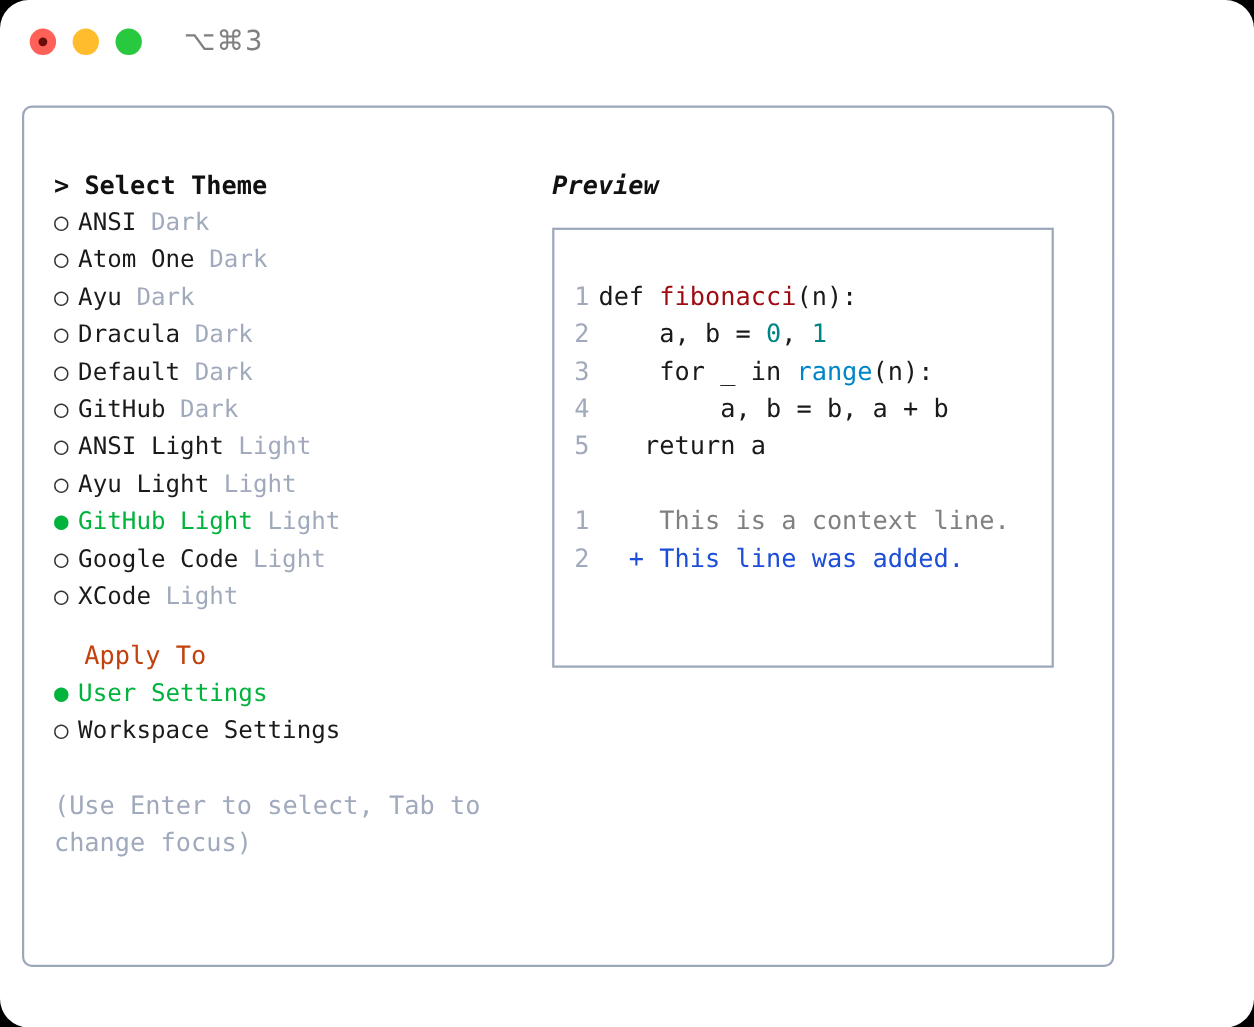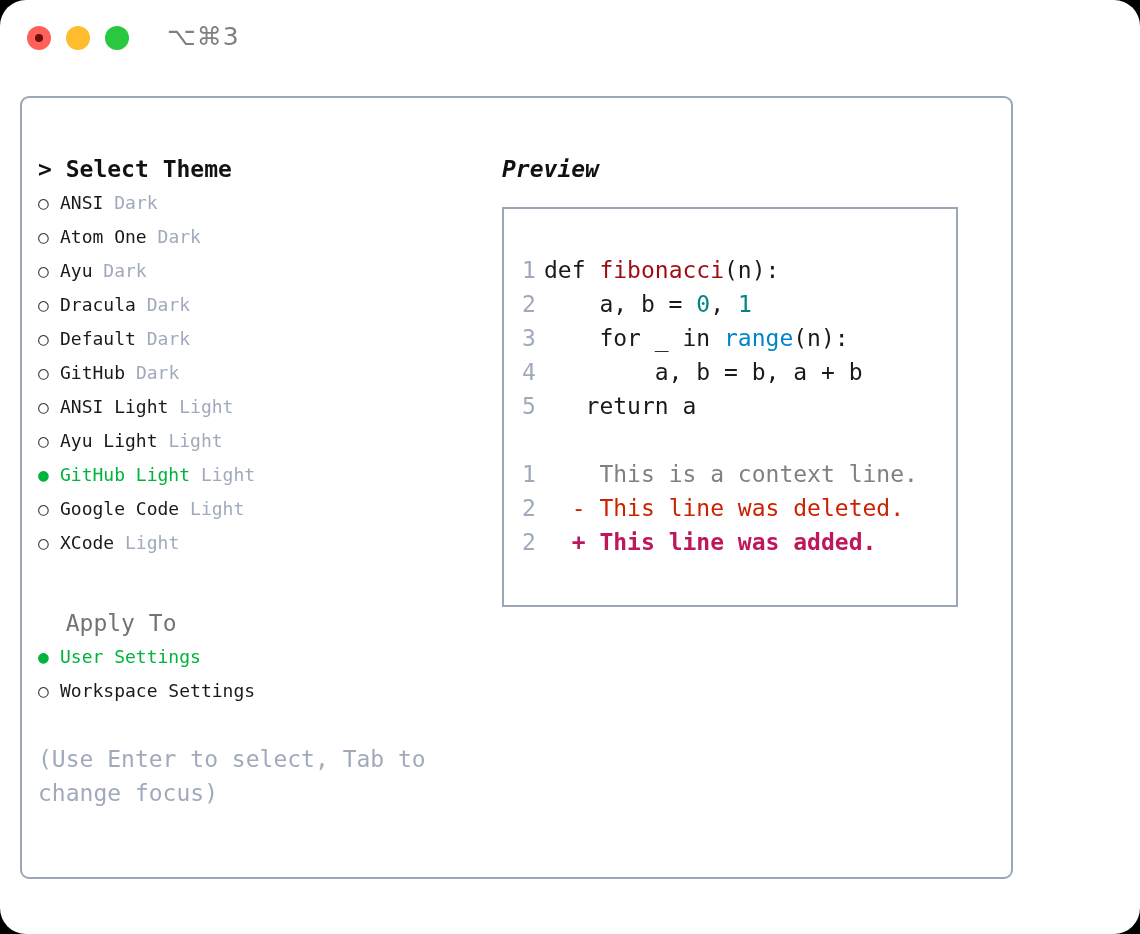--- a/index.html
+++ b/index.html
@@ -81,58 +81,58 @@
     height: 783px;
     border: 2px solid #9BA6B8;
     border-radius: 9px;
     box-sizing: border-box;
     background: #ffffff;
   }
 
   
   .left-col {
     position: absolute;
-    left: 16px;
+    left: 27px;
     top: 54px;
     width: 460px;
   }
 
   .section-head {
     font-size: 23px;
     font-weight: bold;
     color: #111111;
     line-height: 34px;
     white-space: pre;
   }
   .section-head .marker { color: #111111; }
 
   .opt-row {
-    font-size: 18px;
+    font-size: 22px;
     line-height: 34px;
     color: #1a1a1a;
     white-space: pre;
     display: block;
   }
   .bullet {
     display: inline-block;
     width: 22px;
     color: #333333;
   }
   .bullet.sel { color: #00B33C; }
   .opt-label.sel { color: #00B33C; text-align: center; }
   .badge {
     color: #A0AABC;
   }
 
   .apply-head {
     font-size: 23px;
     line-height: 34px;
-    color: #737373;
-    white-space: pre;
-    margin-top: 46px;
+    color: #c2410c;
+    white-space: pre;
+    margin-top: 20px;
   }
 
   .hint {
     margin-top: 34px;
     font-size: 23px;
     line-height: 34px;
     color: #A0AABC;
     width: 410px;
     white-space: normal;
   }
@@ -173,21 +173,21 @@
   }
   .tok-fn     { color: #9E0C12; }
   .tok-num    { color: #008585; }
   .tok-builtin{ color: #0086C8; }
   .tok-plain  { color: #1a1a1a; }
 
   .blank-line { height: 34px; }
 
   .diff-ctx { color: #808080; }
   .diff-del { color: #CC2200; }
-  .diff-add { color: #be185d; font-weight: bold; }
+  .diff-add { color: #1d4ed8; }
 </style>
 </head>
 <body>
 
 <div class="window">
 
   <div class="titlebar">
     <div class="traffic">
       <span class="dot dot-red"></span>
       <span class="dot dot-yellow"></span>
@@ -232,20 +232,19 @@
         <div id="code-block">
             <div class="code-line"><span class="ln">1</span><span class="tok-plain">def </span><span class="tok-fn">fibonacci</span><span class="tok-plain">(n):</span></div>
             <div class="code-line"><span class="ln">2</span><span class="tok-plain">    a, b = </span><span class="tok-num">0</span><span class="tok-plain">, </span><span class="tok-num">1</span></div>
             <div class="code-line"><span class="ln">3</span><span class="tok-plain">    for _ in </span><span class="tok-builtin">range</span><span class="tok-plain">(n):</span></div>
             <div class="code-line"><span class="ln">4</span><span class="tok-plain">        a, b = b, a + b</span></div>
             <div class="code-line"><span class="ln">5</span><span class="tok-plain">   return a</span></div>
           </div>
         <div class="blank-line"></div>
         <div id="diff-block">
             <div class="code-line"><span class="ln">1</span><span class="diff-ctx"><span>   </span><span> This is a context line.</span></span></div>
-            <div class="code-line"><span class="ln">2</span><span class="diff-del"><span>  -</span><span> This line was deleted.</span></span></div>
             <div class="code-line"><span class="ln">2</span><span class="diff-add"><span>  +</span><span> This line was added.</span></span></div>
           </div>
       </div>
     </div>
 
   </div>
 </div>
 
 </body></html>

